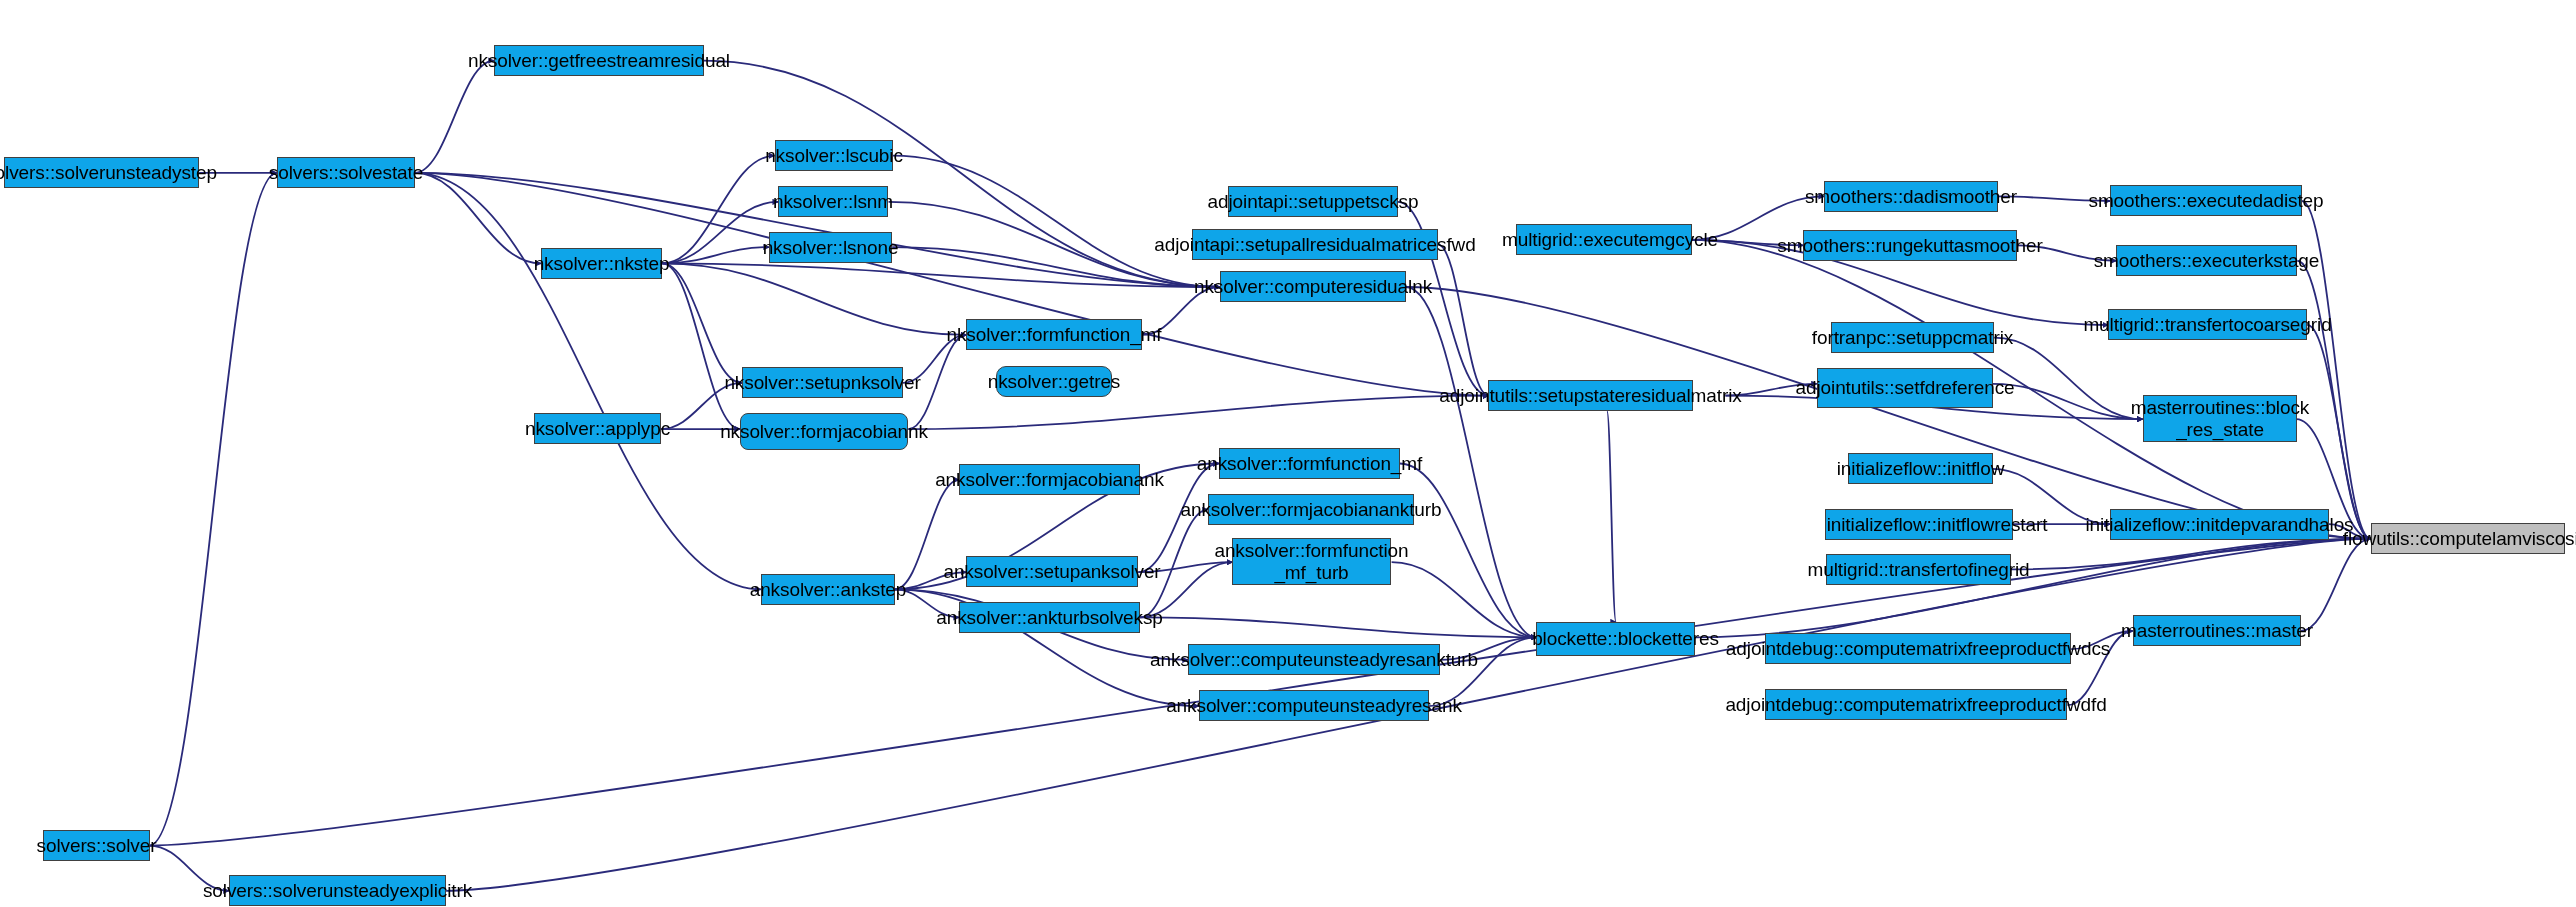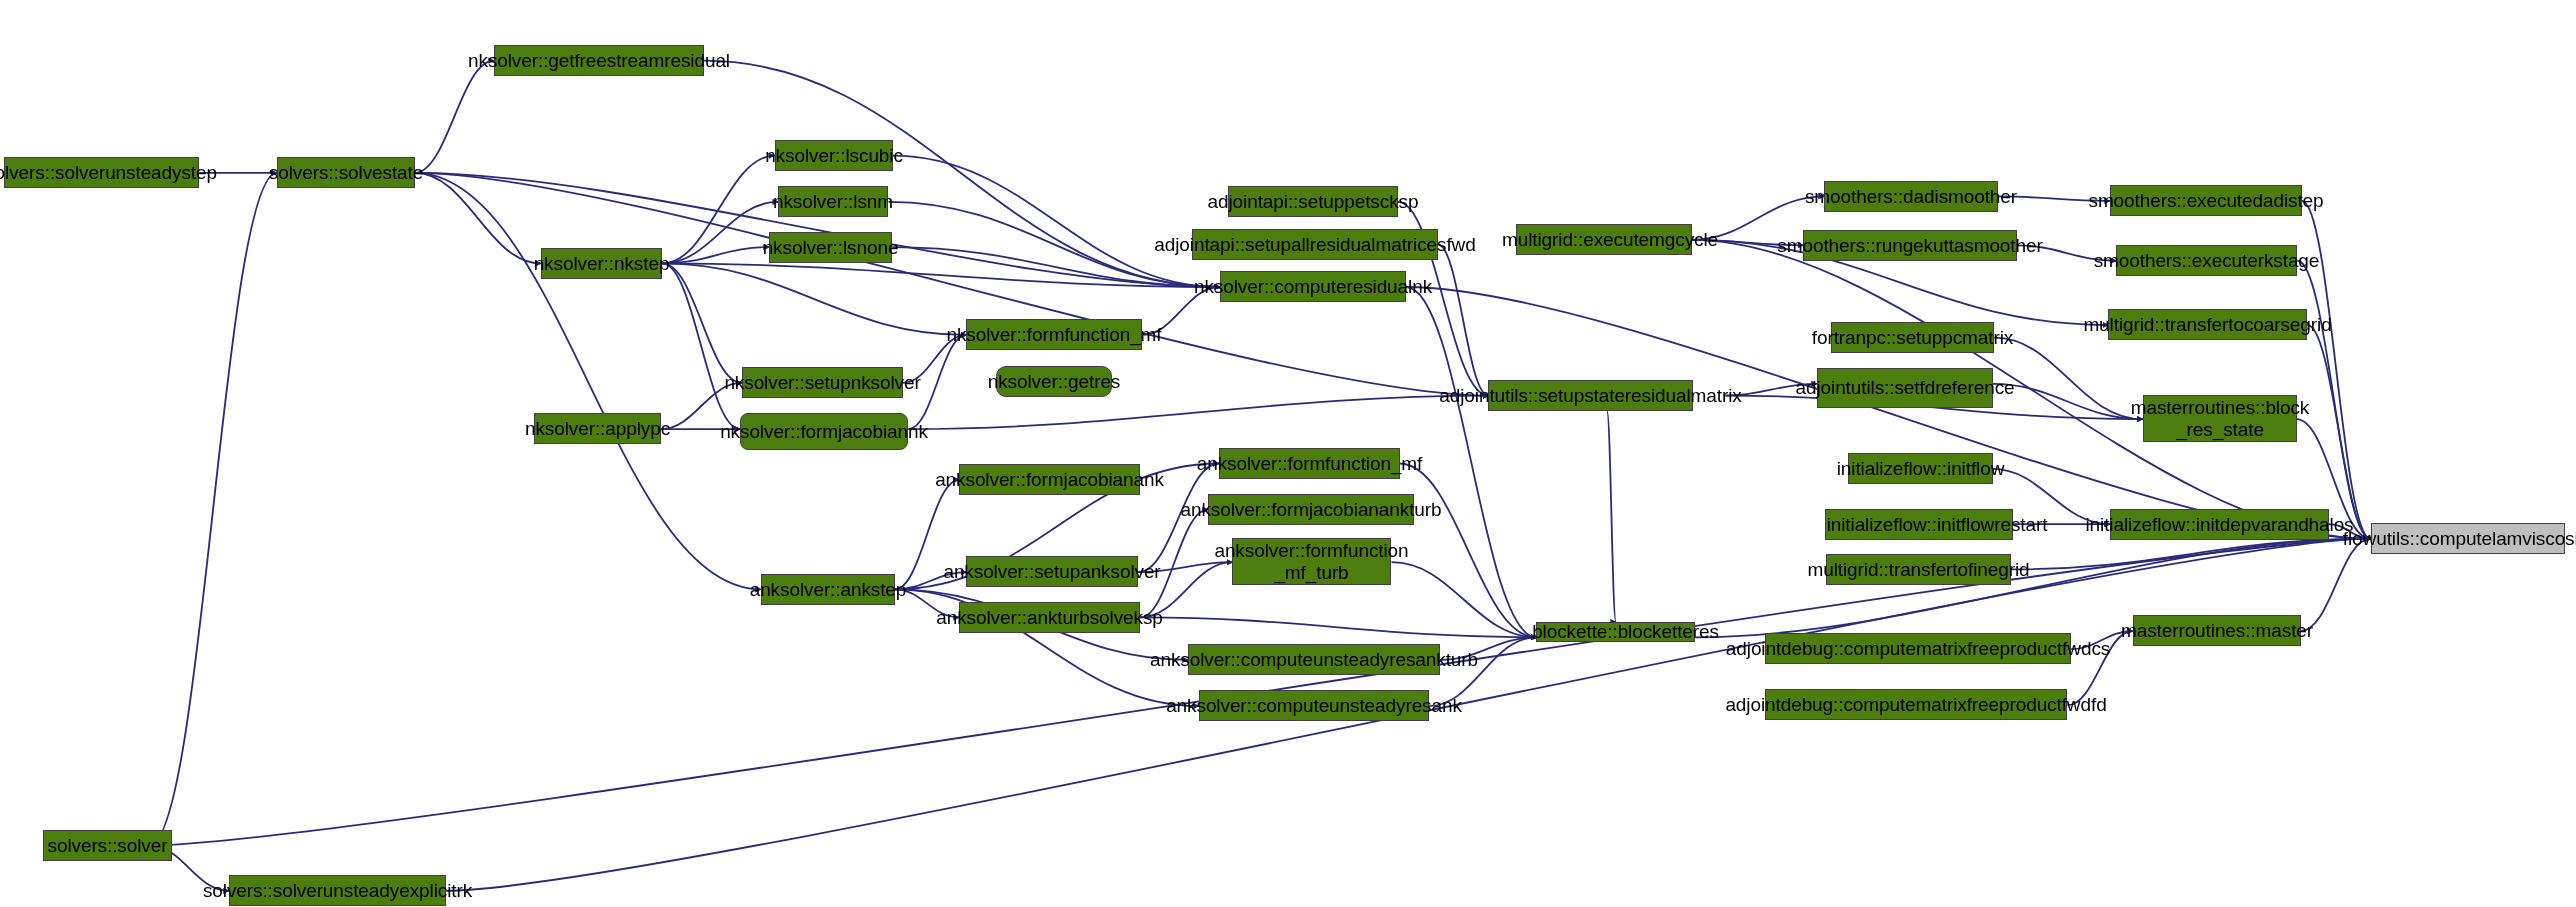--- a/index.html
+++ b/index.html
@@ -21,21 +21,21 @@
     left: 0;
     top: 0;
     width: 2576px;
     height: 908px;
     pointer-events: none;
   }
   .node {
     position: absolute;
     box-sizing: border-box;
     border: 1.8px solid #404040;
-    background: #4d7c0f;
+    background: #0ea5e9;
     color: #000000;
     font-size: 19px;
     line-height: 1.12;
     display: flex;
     align-items: center;
     justify-content: center;
     text-align: center;
     white-space: pre;
     letter-spacing: -0.1px;
     cursor: default;
@@ -143,37 +143,37 @@
       <div class="node" style="left: 761px; top: 574px; width: 134px; height: 31px;">anksolver::ankstep</div>
       <div class="node" style="left: 959px; top: 464px; width: 181px; height: 31px;">anksolver::formjacobianank</div>
       <div class="node" style="left: 966px; top: 556px; width: 172px; height: 31px;">anksolver::setupanksolver</div>
       <div class="node" style="left: 959px; top: 602px; width: 181px; height: 31px;">anksolver::ankturbsolveksp</div>
       <div class="node" style="left: 1219px; top: 448px; width: 181px; height: 31px;">anksolver::formfunction_mf</div>
       <div class="node" style="left: 1208px; top: 494px; width: 206px; height: 31px;">anksolver::formjacobianankturb</div>
       <div class="node" style="left: 1232px; top: 538px; width: 159px; height: 47px;">anksolver::formfunction
 _mf_turb</div>
       <div class="node" style="left: 1188px; top: 644px; width: 252px; height: 31px;">anksolver::computeunsteadyresankturb</div>
       <div class="node" style="left: 1199px; top: 690px; width: 230px; height: 31px;">anksolver::computeunsteadyresank</div>
-      <div class="node" style="left: 1536px; top: 622px; width: 159px; height: 20px; padding-left: 20px;">blockette::blocketteres</div>
+      <div class="node" style="left: 1536px; top: 622px; width: 159px; height: 34px; padding-left: 20px;">blockette::blocketteres</div>
       <div class="node" style="left: 1488px; top: 380px; width: 205px; height: 31px;">adjointutils::setupstateresidualmatrix</div>
       <div class="node" style="left: 1516px; top: 224px; width: 176px; height: 31px; padding-left: 12px;">multigrid::executemgcycle</div>
       <div class="node" style="left: 1824px; top: 181px; width: 174px; height: 31px;">smoothers::dadismoother</div>
       <div class="node" style="left: 1803px; top: 230px; width: 214px; height: 31px;">smoothers::rungekuttasmoother</div>
       <div class="node" style="left: 2110px; top: 185px; width: 192px; height: 31px;">smoothers::executedadistep</div>
       <div class="node" style="left: 2116px; top: 245px; width: 181px; height: 31px;">smoothers::executerkstage</div>
       <div class="node" style="left: 2108px; top: 309px; width: 199px; height: 31px;">multigrid::transfertocoarsegrid</div>
       <div class="node" style="left: 1831px; top: 322px; width: 163px; height: 31px;">fortranpc::setuppcmatrix</div>
       <div class="node" style="left: 1817px; top: 368px; width: 176px; height: 40px;">adjointutils::setfdreference</div>
       <div class="node" style="left: 2143px; top: 395px; width: 154px; height: 47px;">masterroutines::block
 _res_state</div>
       <div class="node" style="left: 1848px; top: 453px; width: 145px; height: 31px;">initializeflow::initflow</div>
       <div class="node" style="left: 1825px; top: 509px; width: 188px; height: 31px; padding-left: 36px;">initializeflow::initflowrestart</div>
       <div class="node" style="left: 2110px; top: 509px; width: 219px; height: 31px;">initializeflow::initdepvarandhalos</div>
       <div class="node" style="left: 1826px; top: 554px; width: 185px; height: 31px;">multigrid::transfertofinegrid</div>
       <div class="node" style="left: 1765px; top: 633px; width: 306px; height: 31px;">adjointdebug::computematrixfreeproductfwdcs</div>
       <div class="node" style="left: 1765px; top: 689px; width: 302px; height: 31px;">adjointdebug::computematrixfreeproductfwdfd</div>
       <div class="node" style="left: 2133px; top: 615px; width: 168px; height: 31px;">masterroutines::master</div>
       <div class="node highlight" style="left: 2371px; top: 523px; width: 194px; height: 31px;">flowutils::computelamviscosity</div>
-      <div class="node" style="left: 43px; top: 830px; width: 129px; height: 31px;">solvers::solver</div>
+      <div class="node" style="left: 43px; top: 830px; width: 107px; height: 31px;">solvers::solver</div>
       <div class="node" style="left: 229px; top: 875px; width: 217px; height: 31px;">solvers::solverunsteadyexplicitrk</div>
     </div>
 </div>
 
 
 </body></html>

